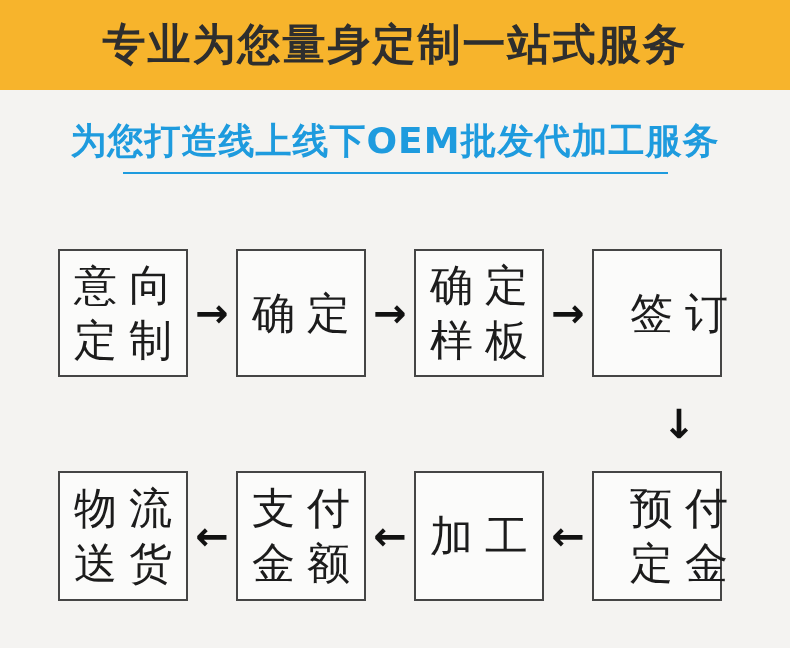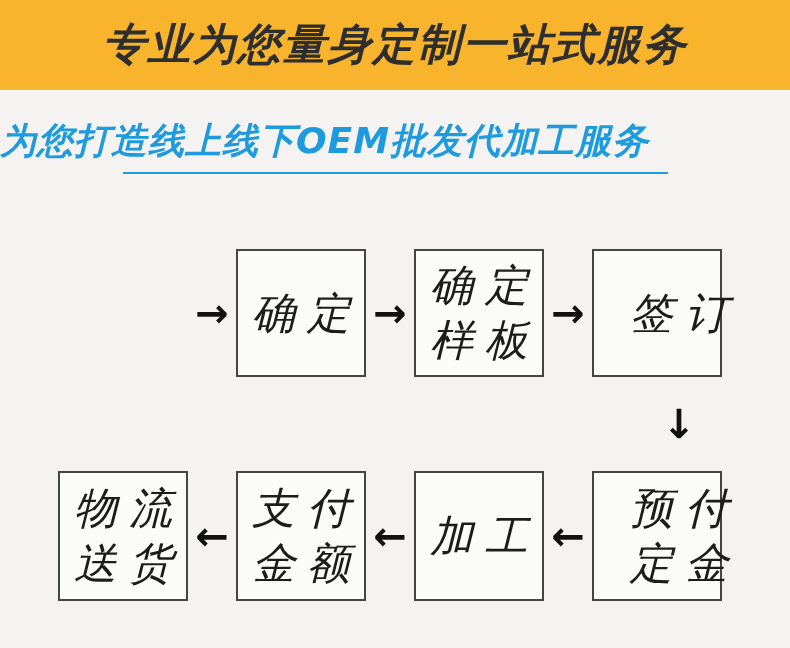--- a/index.html
+++ b/index.html
@@ -7,21 +7,20 @@
     font-family: "DejaVu Sans", "Liberation Sans", sans-serif;
     background: #e9e8e6;
   }
   .page {
     position: relative;
     width: 790px;
     height: 648px;
     margin: 0 auto;
     background: #f4f3f1;
     overflow: hidden;
-    font-style: italic;
   }
   
   .banner {
     height: 90px;
     background: #f7b42c;
     display: flex;
     align-items: center;
     justify-content: center;
   }
   .banner-title {
@@ -29,21 +28,21 @@
     font-weight: 900;
     color: #2e2e2e;
     letter-spacing: 2px;
     white-space: nowrap;
   }
   
   .subtitle-wrap {
     height: 159px;
     box-sizing: border-box;
     padding-top: 30px;
-    text-align: left;
+    text-align: center;
   }
   .subtitle {
     display: inline-block;
     font-size: 36px;
     line-height: 42px;
     font-weight: 700;
     color: #1e9bde;
     letter-spacing: 1px;
     white-space: nowrap;
   }
@@ -107,20 +106,24 @@
     <div class="banner-title">专业为您量身定制一站式服务</div>
   </div>
 
   <div class="subtitle-wrap">
     <div class="subtitle">为您打造线上线下OEM批发代加工服务</div>
     <div class="subtitle-underline"></div>
   </div>
 
   <div class="flow">
 
+    <div class="step-box row1 col1">
+      <div class="step-line">意向</div>
+      <div class="step-line">定制</div>
+    </div>
     <div class="flow-arrow row1 col2">→</div>
     <div class="step-box row1 col3">
       <div class="step-line">确定</div>
     </div>
     <div class="flow-arrow row1 col4">→</div>
     <div class="step-box row1 col5">
       <div class="step-line">确定</div>
       <div class="step-line">样板</div>
     </div>
     <div class="flow-arrow row1 col6">→</div>

